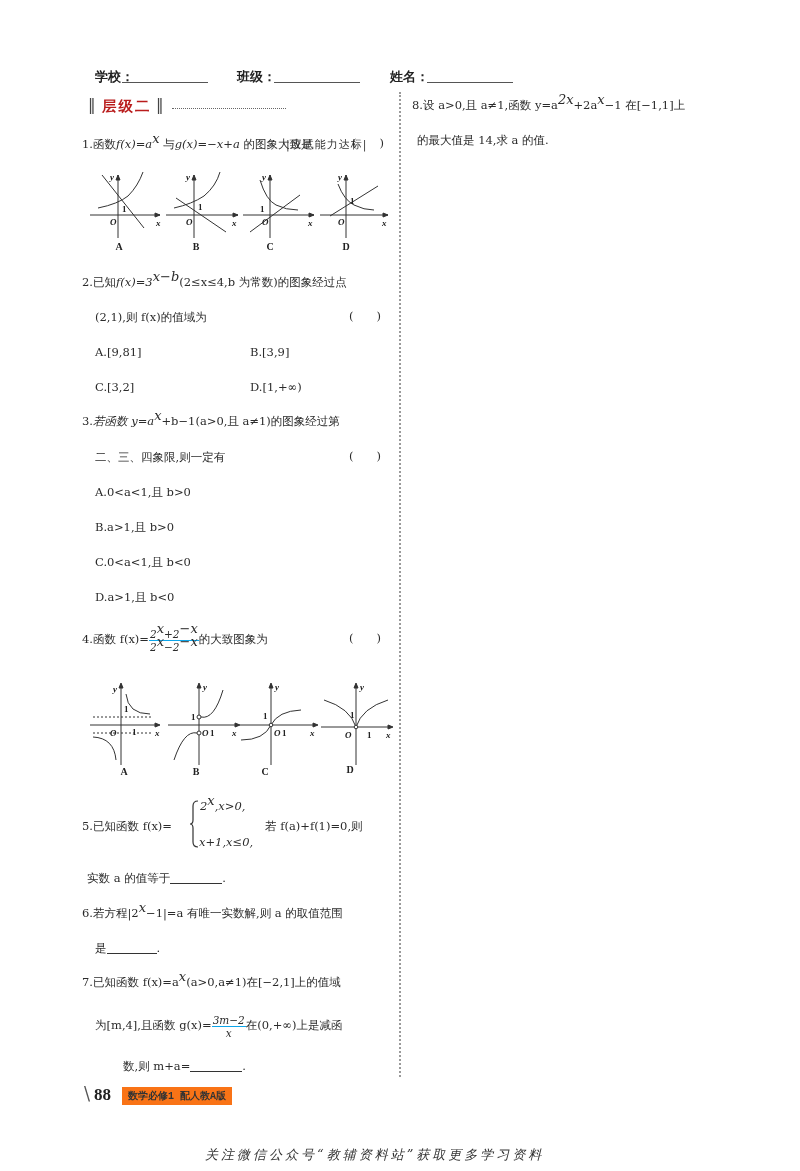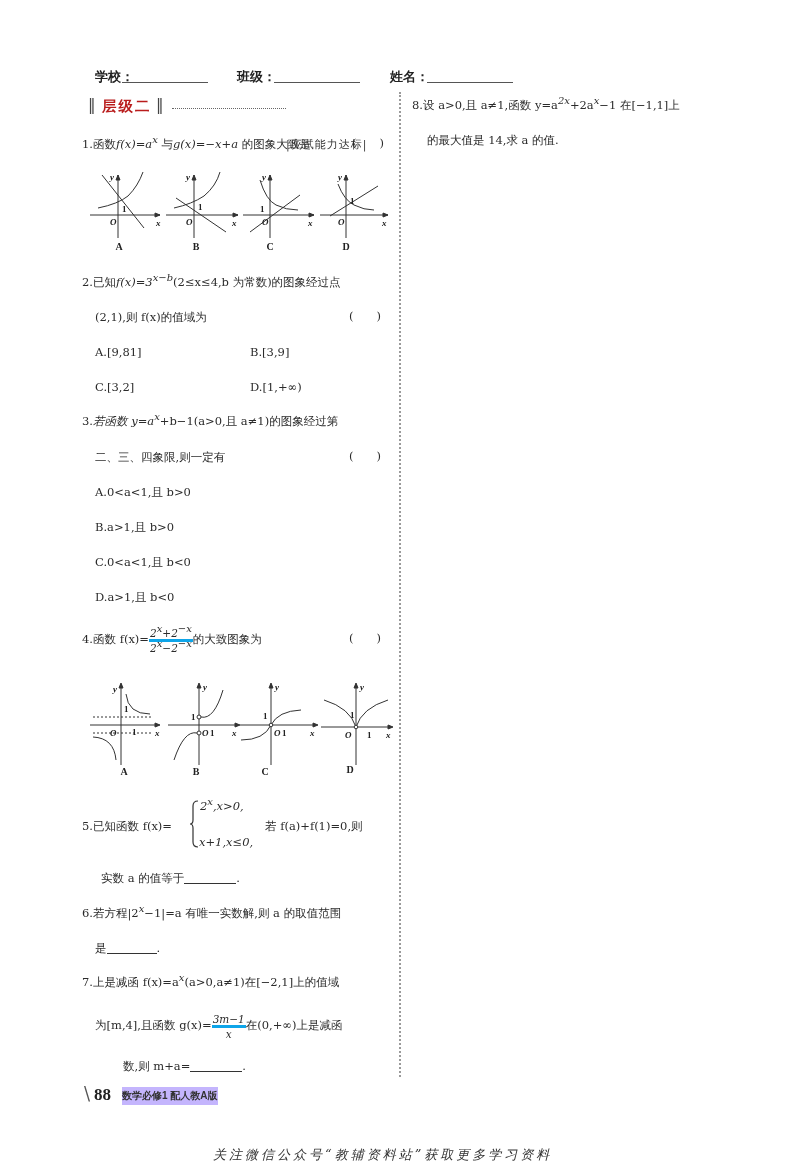--- a/index.html
+++ b/index.html
@@ -21,31 +21,31 @@
   .sec-title { font-family: "DejaVu Sans", sans-serif; font-weight: bold; font-size: 14.5px; letter-spacing: 2px; color: #b91c1c; }
   .sec-bars { font-family: "DejaVu Sans", sans-serif; font-size: 15px; color: #444; }
   .sec-dots { position: absolute; border-bottom: 1px dotted #666; }
   .sec-tag { font-size: 11px; color: #333; letter-spacing: 1px; }
 
   
   .divider { position: absolute; left: 399px; top: 92px; height: 985px; border-left: 2px dotted #9a9a9a; }
 
   .q { font-size: 11.5px; line-height: 16px; white-space: nowrap; color: #2b2b2b; }
   .paren { font-size: 11.5px; color: #2b2b2b; }
-  sup { font-size: 10px; vertical-align: 5px; line-height: 0; }
+  sup { font-size: 13px; vertical-align: 5px; line-height: 0; }
   .blank { display: inline-block; border-bottom: 1px solid #333; vertical-align: -2px; }
 
   .frac { display: inline-block; vertical-align: middle; text-align: center; font-size: 10.5px; line-height: 12px; }
-  .frac .num { display: block; border-bottom: 3px solid #0ea5e9; padding: 0 1px; }
+  .frac .num { display: block; border-bottom: 1px solid #0ea5e9; padding: 0 1px; }
   .frac .den { display: block; }
 
   .graph-label { font-family: "Liberation Serif", serif; font-size: 10px; font-weight: bold; color: #222; text-align: center; }
 
   .footer-num { font-family: "Liberation Serif", serif; font-weight: bold; font-size: 17px; color: #222; }
-  .footer-badge { background: #c4b5fd; font-family: Liberation Sans, sans-serif; font-weight: bold; font-size: 10px; color: #333; padding: 2px 0; }
+  .footer-badge { background: #f97316; font-family: Liberation Mono, monospace; font-weight: bold; font-size: 10px; color: #333; padding: 2px 6px; }
   .handwriting { font-family: "DejaVu Serif", serif; font-style: italic; font-size: 13px; color: #333; letter-spacing: 3px; }
 </style>
 </head>
 <body>
 
 <div class="abs field-label" style="left:95px; top:68px;">学校：</div>
 <div class="field-line" style="left:122px; top:82px; width:86px;"></div>
 <div class="abs field-label" style="left:237px; top:68px;">班级：</div>
 <div class="field-line" style="left:274px; top:82px; width:86px;"></div>
 <div class="abs field-label" style="left:390px; top:68px;">姓名：</div>
@@ -214,43 +214,43 @@
   <span>5.</span><span>已知函数 f(x)=</span>
 </div>
 <svg class="abs" style="left:189px; top:800px;" width="10" height="48" viewBox="0 0 10 48">
   <path d="M9,1 Q4,1 4,6 L4,20 Q4,24 1,24 Q4,24 4,28 L4,42 Q4,47 9,47" stroke="#333" stroke-width="1.2" fill="none"></path>
 </svg>
 <div class="abs q it" style="left:200px; top:798px;">
   <span>2</span><sup>x</sup><span>,x&gt;0,</span>
 </div>
 <div class="abs q it" style="left:199px; top:834px;">x+1,x≤0,</div>
 <div class="abs q" style="left:265px; top:818px;">若 f(a)+f(1)=0,则</div>
-<div class="abs q" style="left:101px; top:870px;">
+<div class="abs q" style="left:87px; top:870px;">
   <span>实数 a 的值等于</span><span class="blank" style="width:52px;"></span><span>.</span>
 </div>
 
 <div class="abs q" style="left:82px; top:905px;">
   <span>6.</span><span>若方程|2</span><sup class="it">x</sup><span>−1|=a 有唯一实数解,则 a 的取值范围</span>
 </div>
 <div class="abs q" style="left:95px; top:940px;">
   <span>是</span><span class="blank" style="width:50px;"></span><span>.</span>
 </div>
 
 <div class="abs q" style="left:82px; top:974px;">
-  <span>7.</span><span>上是减函 f(x)=a</span><sup class="it">x</sup><span>(a&gt;0,a≠1)在[−2,1]上的值域</span>
+  <span>7.</span><span>已知函数 f(x)=a</span><sup class="it">x</sup><span>(a&gt;0,a≠1)在[−2,1]上的值域</span>
 </div>
 <div class="abs q" style="left:95px; top:1010px; line-height:30px;">
-  <span>为[m,4],且函数 g(x)=</span><span class="frac it"><span class="num">3m−1</span><span class="den">x</span></span><span>在(0,+∞)上是减函</span>
+  <span>为[m,4],且函数 g(x)=</span><span class="frac it"><span class="num">3m−2</span><span class="den">x</span></span><span>在(0,+∞)上是减函</span>
 </div>
 <div class="abs q" style="left:95px; top:1058px;margin-left:28px;">
   <span>数,则 m+a=</span><span class="blank" style="width:52px;"></span><span>.</span>
 </div>
 
 <div class="abs q" style="left:412px; top:97px;">
   <span>8.</span><span>设 a&gt;0,且 a≠1,函数 y=a</span><sup class="it">2x</sup><span>+2a</span><sup class="it">x</sup><span>−1 在[−1,1]上</span>
 </div>
-<div class="abs q" style="left:427px; top:132px;text-align:center;">的最大值是 14,求 a 的值.</div>
+<div class="abs q" style="left:417px; top:132px;text-align:center;">的最大值是 14,求 a 的值.</div>
 
 <div class="abs" style="left:84px; top:1083px; font-size:18px; color:#555;">\</div>
 <div class="abs footer-num" style="left:94px; top:1085px;text-align:center;">88</div>
 <div class="abs footer-badge" style="left:122px; top:1087px;">数学必修1 配人教A版</div>
 
-<div class="abs handwriting" style="left:205px; top:1146px;margin-left:8px;">关注微信公众号“教辅资料站”获取更多学习资料</div>
+<div class="abs handwriting" style="left:205px; top:1146px;">关注微信公众号“教辅资料站”获取更多学习资料</div>
 
 </body></html>

